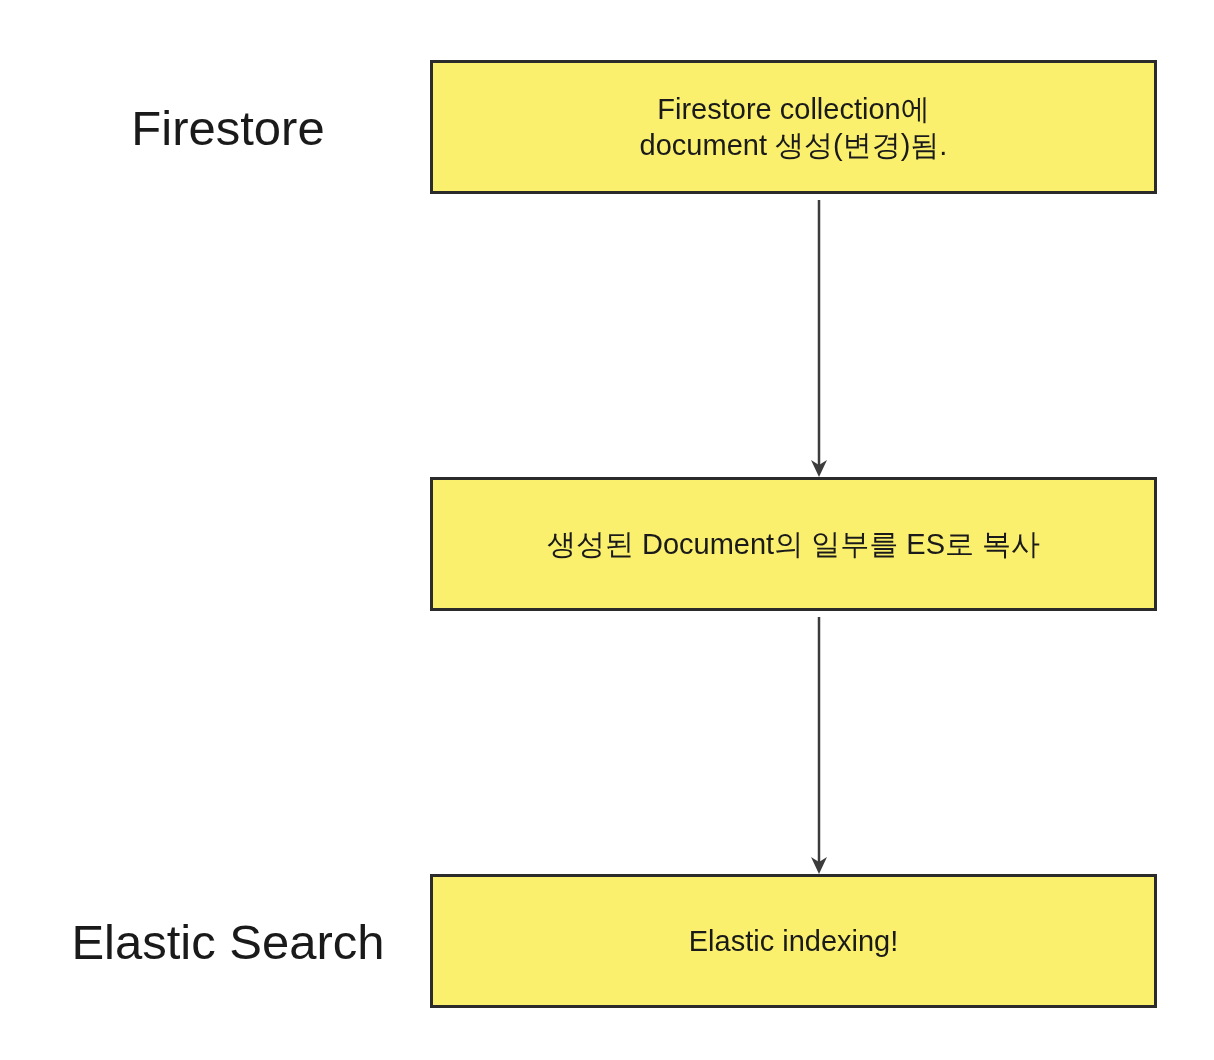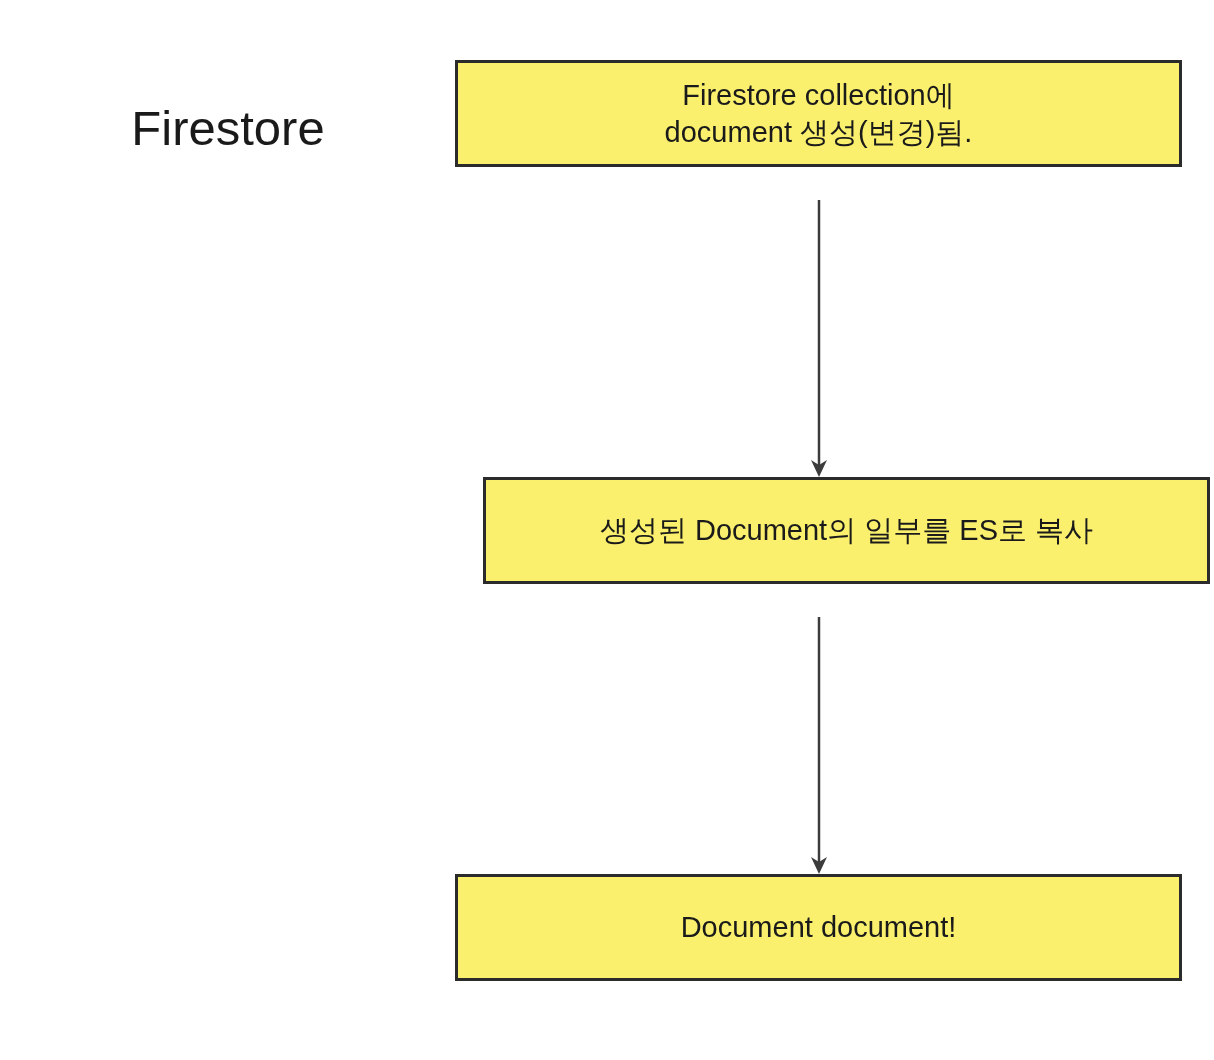--- a/index.html
+++ b/index.html
@@ -30,58 +30,59 @@
     font-size: 49px;
     line-height: 1.1;
     color: var(--text);
     white-space: nowrap;
   }
   .lane-label.l1 { top: 60px;  height: 138px; }
   .lane-label.l2 { top: 477px; height: 138px; }
   .lane-label.l3 { top: 874px; height: 138px; }
   .process-box {
     position: absolute;
-    left: 455px;
+    left: 430px;
     width: 727px;
-    height: 107px;
+    height: 134px;
     background: var(--box-fill);
     border: 3px solid var(--box-border);
     display: flex;
     align-items: center;
     justify-content: center;
     text-align: center;
     font-size: 29px;
     line-height: 1.25;
     white-space: pre-line;
     color: var(--text);
   }
   .process-box.b1 { top: 60px; }
-  .process-box.b2 { top: 477px; margin-left: 28px; }
+  .process-box.b2 { top: 477px; }
   .process-box.b3 { top: 874px; }
   .arrow-layer {
     position: absolute;
     inset: 0;
     width: 1214px;
     height: 1060px;
     pointer-events: none;
   }
   .arrow-stem { stroke: var(--arrow); stroke-width: 2.5; fill: none; }
   .arrow-head { fill: var(--arrow); stroke: none; }
 </style>
 </head>
 <body>
 
 <div class="canvas">
 
   <div class="lane-label l1">Firestore</div>
+  <div class="lane-label l3">Elastic Search</div>
 
   <div class="process-box b1">Firestore collection에
 document 생성(변경)됨.</div>
   <div class="process-box b2">생성된 Document의 일부를 ES로 복사</div>
-  <div class="process-box b3">Document document!</div>
+  <div class="process-box b3">Elastic indexing!</div>
 
   <svg class="arrow-layer" viewBox="0 0 1214 1060" xmlns="http://www.w3.org/2000/svg">
     <g>
       <path class="arrow-stem" d="M 819 200 L 819 465"></path>
       <path class="arrow-head" d="M 819 477 L 811 460 L 819 465 L 827 460 Z"></path>
     </g>
     <g>
       <path class="arrow-stem" d="M 819 617 L 819 862"></path>
       <path class="arrow-head" d="M 819 874 L 811 857 L 819 862 L 827 857 Z"></path>
     </g>

